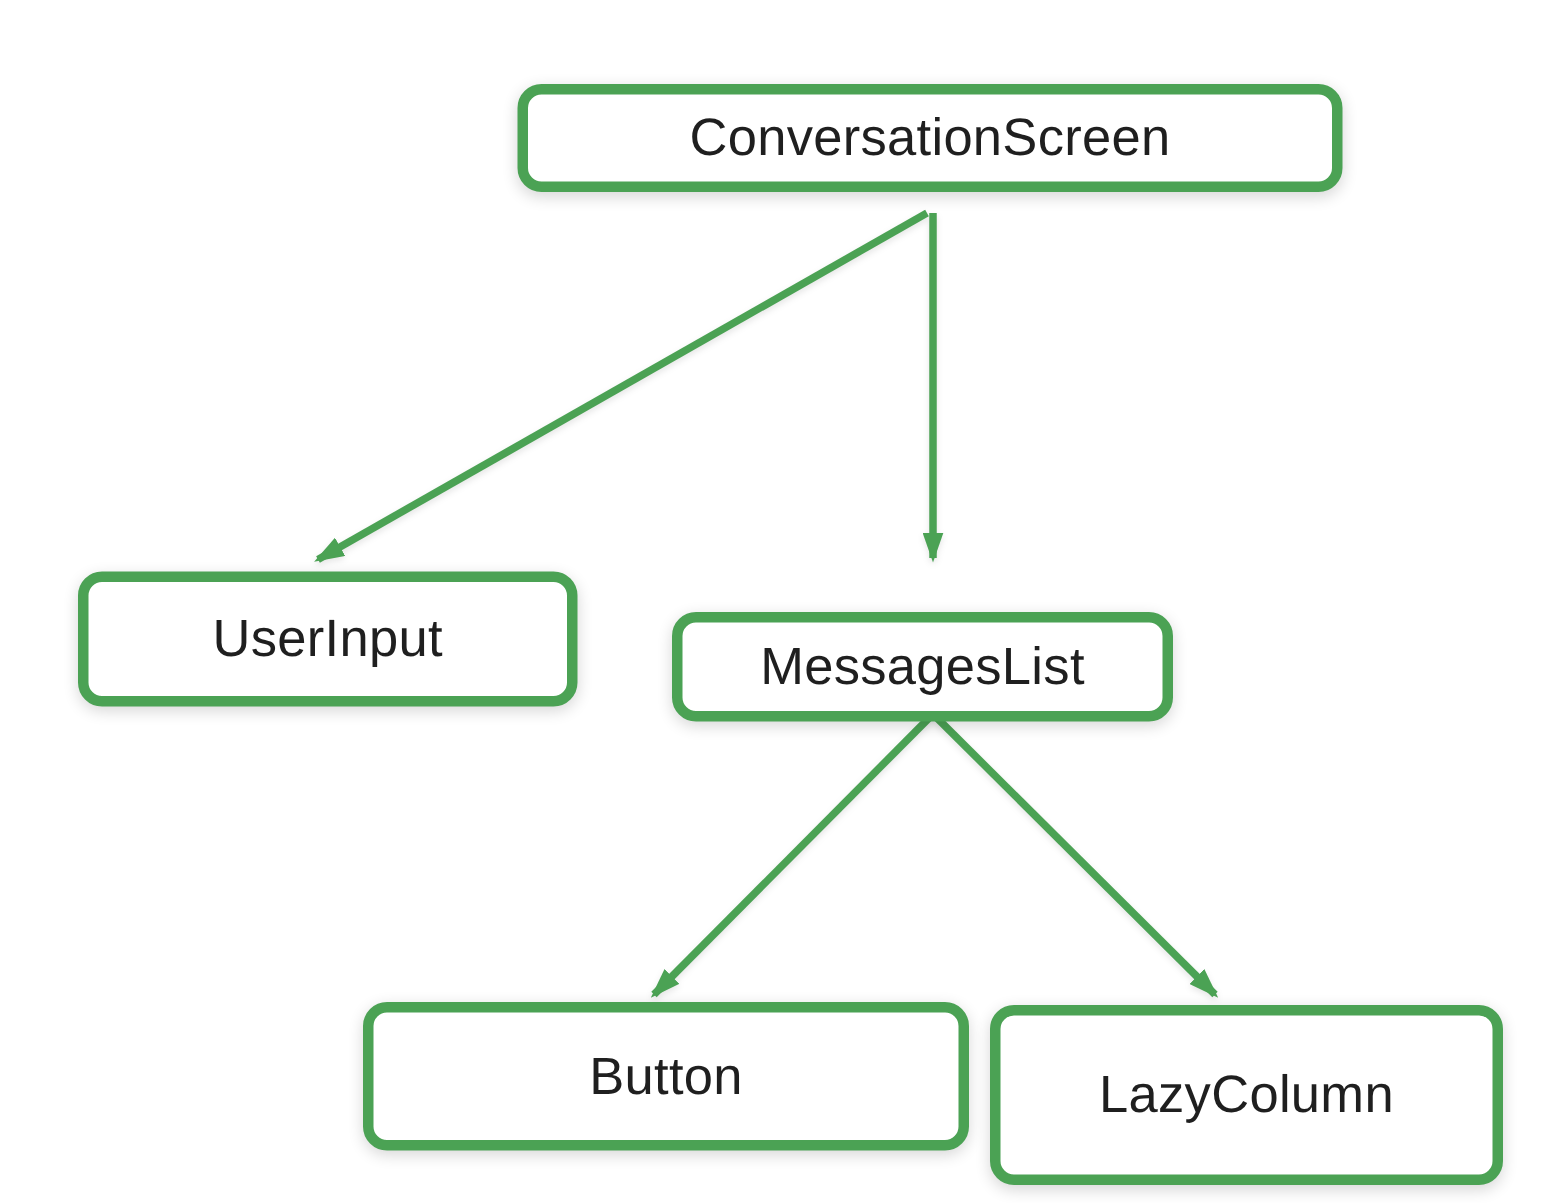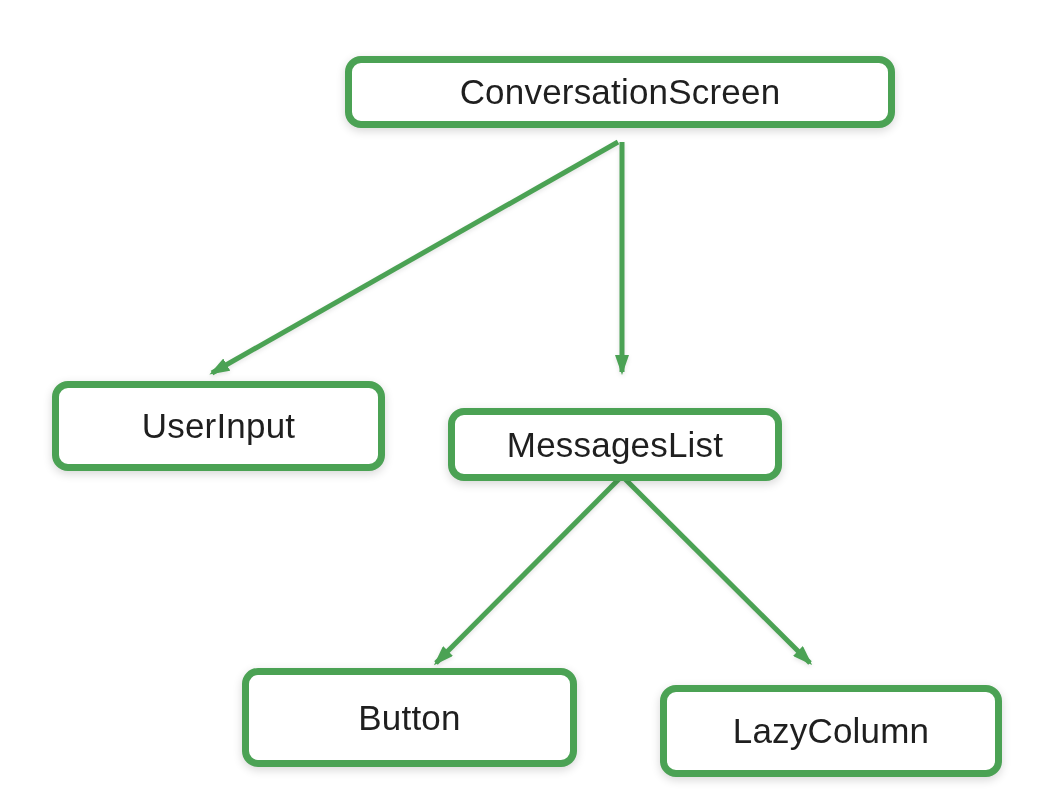--- a/index.html
+++ b/index.html
@@ -36,22 +36,22 @@
   }
   .node .label {
     color: var(--label, #1f1f1f);
     font-size: 35px;
     letter-spacing: 0.2px;
     white-space: nowrap;
   }
   #node-conversation-screen { left: 345px; top: 56px;  width: 550px; height: 72px; }
   #node-user-input          { left: 52px;  top: 381px; width: 333px; height: 90px; }
   #node-messages-list       { left: 448px; top: 378px; width: 334px; height: 73px; margin-top: 30px; }
-  #node-button              { left: 242px; top: 668px; width: 335px; height: 99px; }
-  #node-lazy-column         { left: 660px; top: 685px; width: 342px; height: 92px; }
+  #node-button              { left: 242px; top: 668px; width: 404px; height: 99px; }
+  #node-lazy-column         { left: 660px; top: 670px; width: 342px; height: 120px; }
 </style>
 </head>
 <body>
 
 <div id="canvas">
 
   <svg id="edges" viewBox="0 0 1040 802" xmlns="http://www.w3.org/2000/svg">
     <defs>
       <marker id="arrowhead" markerUnits="userSpaceOnUse" markerWidth="20" markerHeight="14" refX="17" refY="7" orient="auto">
         <path d="M0,0 L20,7 L0,14 Z" class="arrow-fill" fill="#4BA254"></path>

